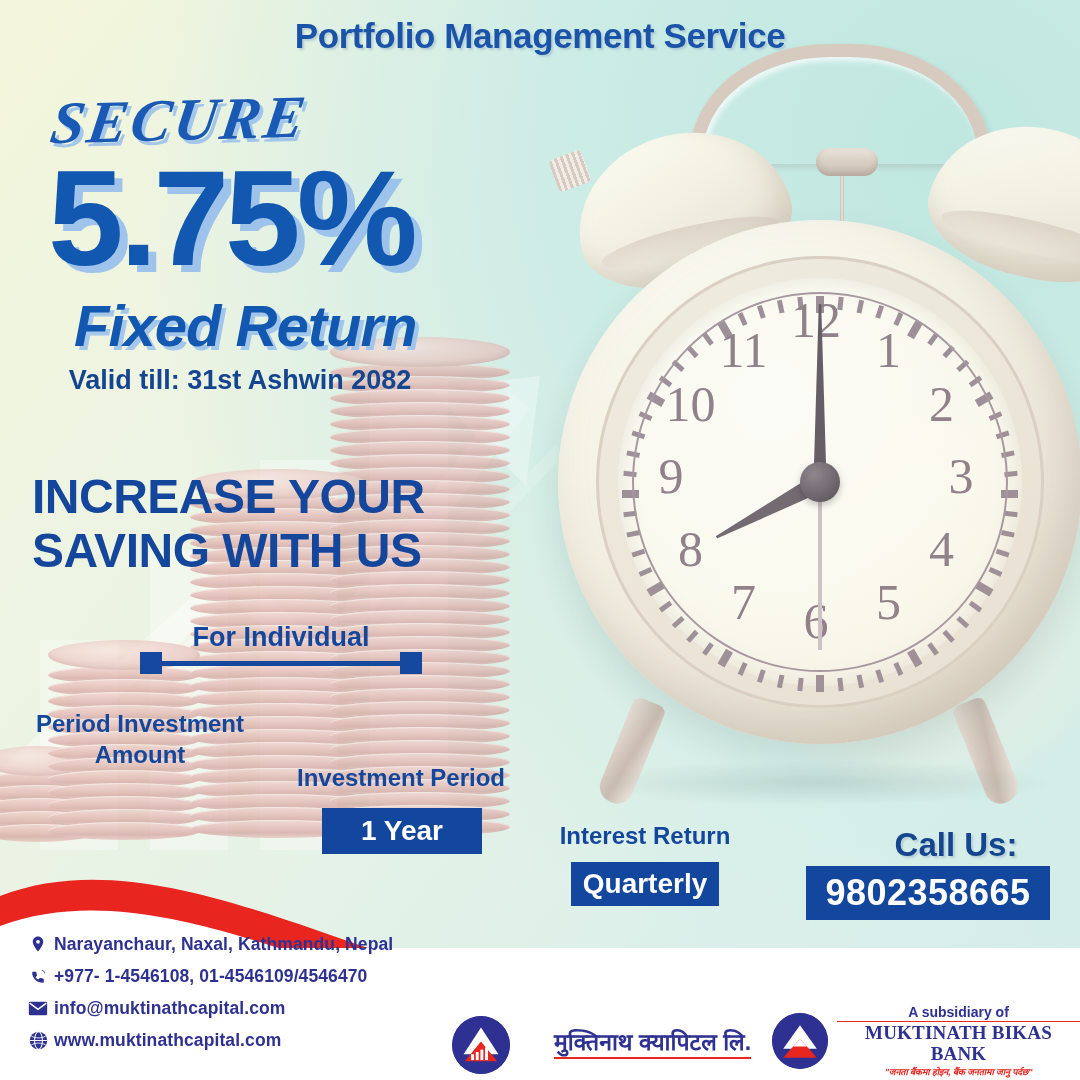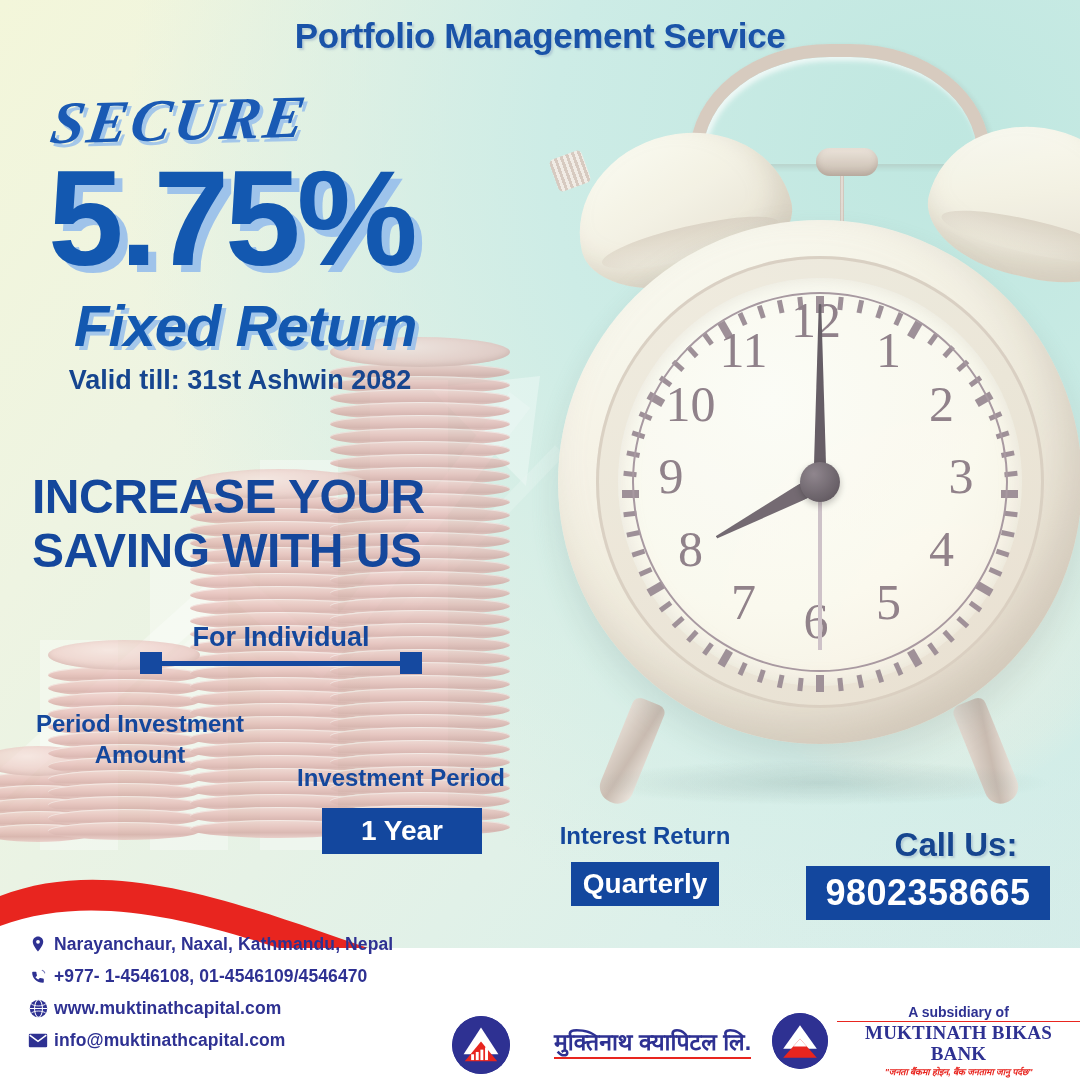--- a/index.html
+++ b/index.html
@@ -531,38 +531,38 @@
         <span class="ic">
           <svg width="19" height="19" viewBox="0 0 24 24">
             <path fill="#2e3192" d="M6.6 10.8c1.1 2.2 2.9 4 5.1 5.1l1.7-1.7c.3-.3.7-.4 1.1-.2 1 .4 2.1.6 3.2.6.6 0 1 .5 1 1V19c0 .6-.4 1-1 1C9.8 20 4 14.2 4 7c0-.6.5-1 1-1h3.4c.6 0 1 .4 1 1 0 1.1.2 2.2.6 3.2.1.4 0 .8-.2 1.1l-1.7 1.7z"></path>
             <path fill="#2e3192" d="M15.8 4.4l.8-.8c1.9.6 3.4 2.1 4 4l-.8.8c-.4-1.8-2-3.4-4-4z" opacity=".7"></path>
           </svg>
         </span>
         <span class="tx">+977- 1-4546108, 01-4546109/4546470</span>
       </div>
       <div class="crow">
         <span class="ic">
+          <svg width="20" height="15" viewBox="0 0 24 18">
+            <rect x="1" y="1" width="22" height="16" rx="1.5" fill="#2e3192"></rect>
+            <path d="M2 2.5 L12 10 L22 2.5" stroke="#fff" stroke-width="1.8" fill="none"></path>
+          </svg>
+        </span>
+        <span class="tx">info@muktinathcapital.com</span>
+      </div>
+      <div class="crow">
+        <span class="ic">
           <svg width="19" height="19" viewBox="0 0 24 24">
             <circle cx="12" cy="12" r="11" fill="#2e3192"></circle>
             <ellipse cx="12" cy="12" rx="5" ry="11" fill="none" stroke="#fff" stroke-width="1.3"></ellipse>
             <line x1="1" y1="12" x2="23" y2="12" stroke="#fff" stroke-width="1.3"></line>
             <path d="M3 6.5 C8 9.5 16 9.5 21 6.5" fill="none" stroke="#fff" stroke-width="1.1"></path>
             <path d="M3 17.5 C8 14.5 16 14.5 21 17.5" fill="none" stroke="#fff" stroke-width="1.1"></path>
           </svg>
         </span>
         <span class="tx">www.muktinathcapital.com</span>
-      </div>
-      <div class="crow">
-        <span class="ic">
-          <svg width="20" height="15" viewBox="0 0 24 18">
-            <rect x="1" y="1" width="22" height="16" rx="1.5" fill="#2e3192"></rect>
-            <path d="M2 2.5 L12 10 L22 2.5" stroke="#fff" stroke-width="1.8" fill="none"></path>
-          </svg>
-        </span>
-        <span class="tx">info@muktinathcapital.com</span>
       </div>
     </div>
 
   <div class="logo logo-cap">
     <div class="mark" style="width:58px;height:58px;">
       <svg viewBox="0 0 100 100" width="58" height="58">
         <circle cx="50" cy="50" r="50" fill="#2e3192"></circle>
         <path d="M50 20 L80 66 L20 66 Z" fill="#fff"></path>
         <path d="M50 44 L78 78 L22 78 Z" fill="#e8251f"></path>
         <rect x="33" y="66" width="5" height="10" fill="#fff"></rect>

